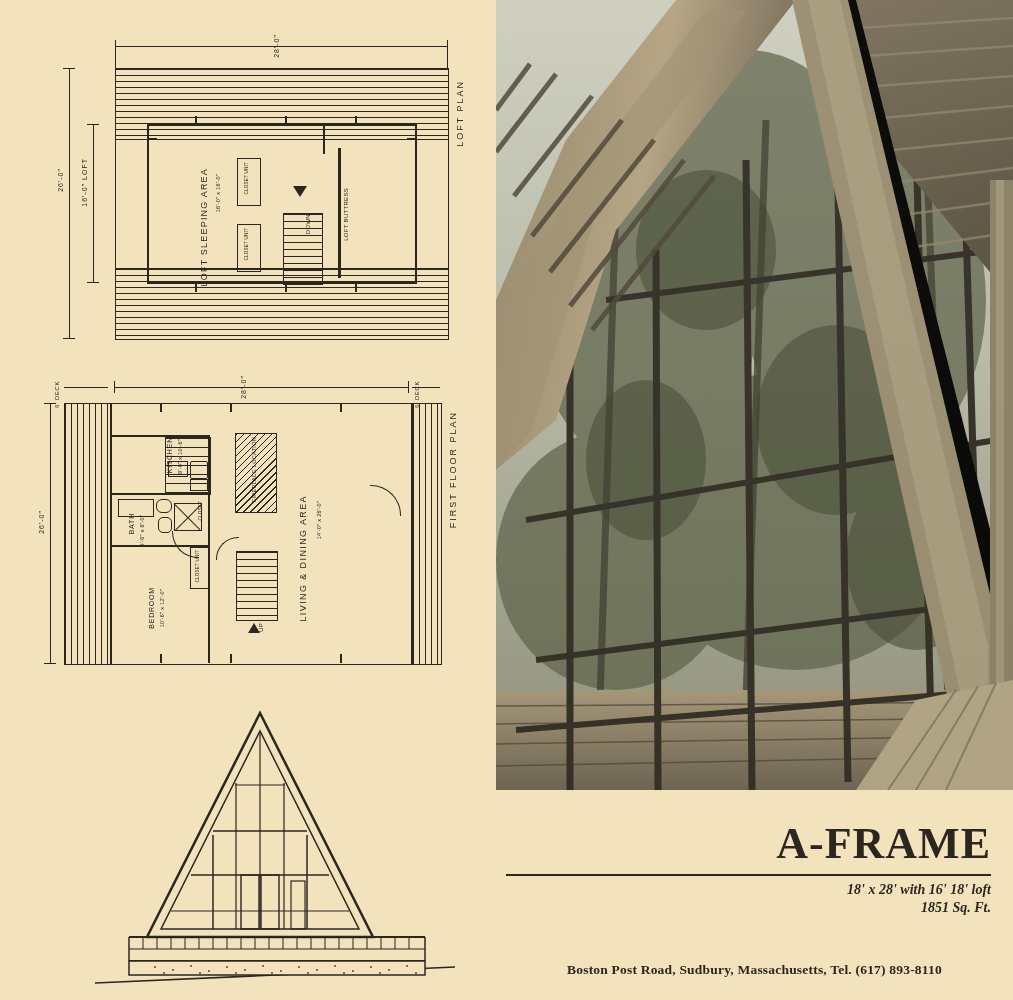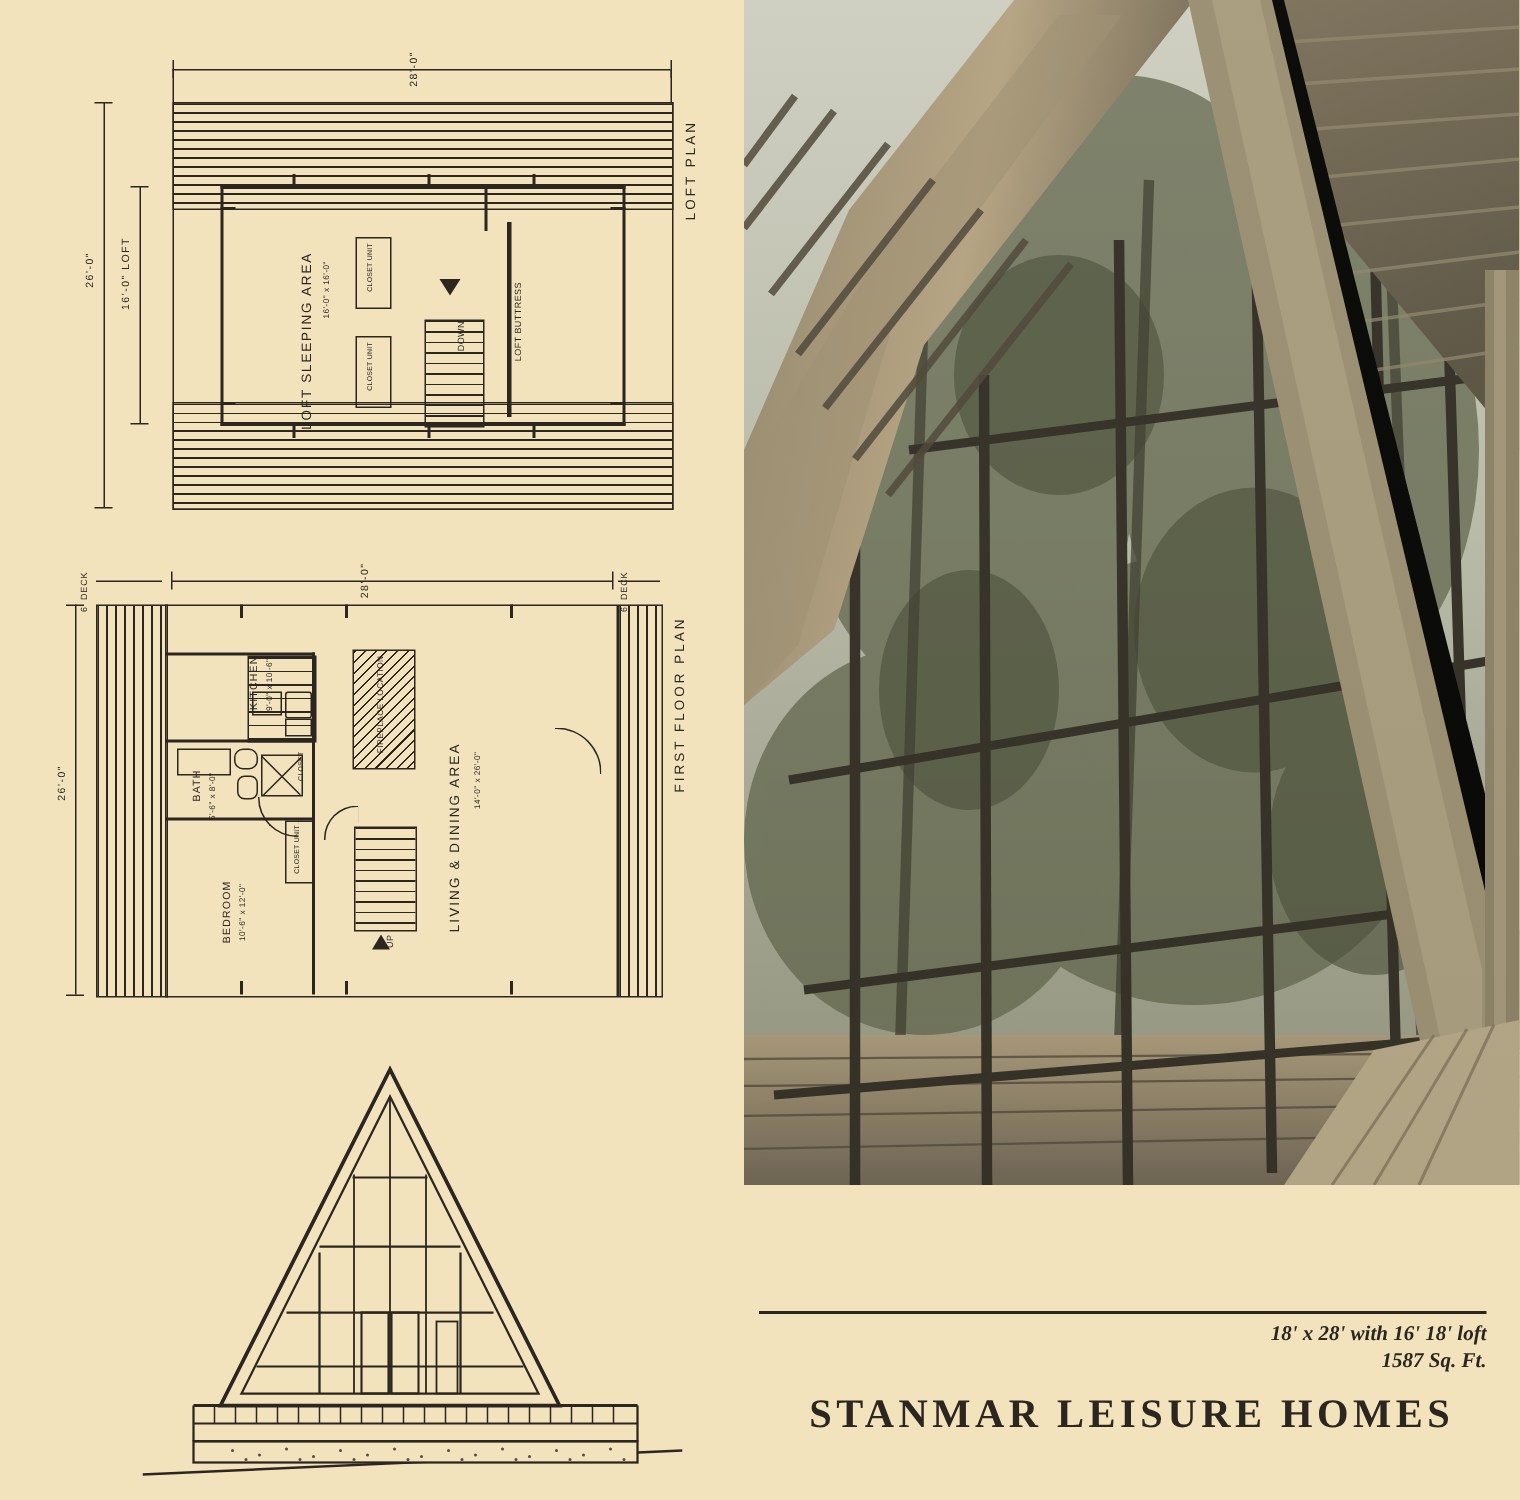--- a/index.html
+++ b/index.html
@@ -435,19 +435,20 @@
         <line x1="420" y1="790" x2="482" y2="686"></line>
         <line x1="450" y1="790" x2="500" y2="683"></line>
       </g>
 
       <rect x="0" y="0" width="517" height="790" fill="none" stroke="#000" stroke-width="0"></rect>
       <rect x="0" y="0" width="517" height="790" fill="url(#skyGrad)" opacity="0.06"></rect>
     </svg>
   </div>
 
   <div class="right-text">
+    <div class="title">A-FRAME</div>
     <div class="rule"></div>
     <div class="sub1">18' x 28' with 16' 18' loft</div>
-    <div class="sub2">1587 Sq. Ft.</div>
-    <div class="company">STANMAR LEISURE HOMES</div>
+    <div class="sub2">1851 Sq. Ft.</div>
+    <div class="address">Boston Post Road, Sudbury, Massachusetts, Tel. (617) 893-8110</div>
   </div>
 
 </div>
 
 </body></html>

